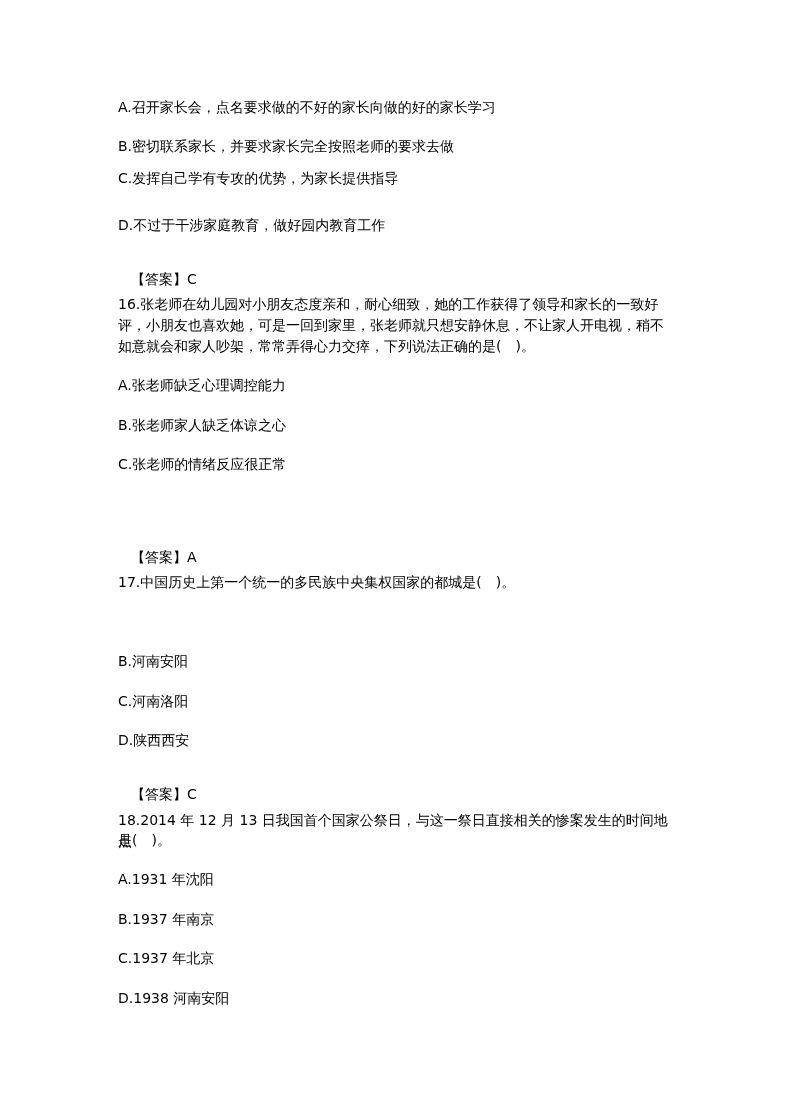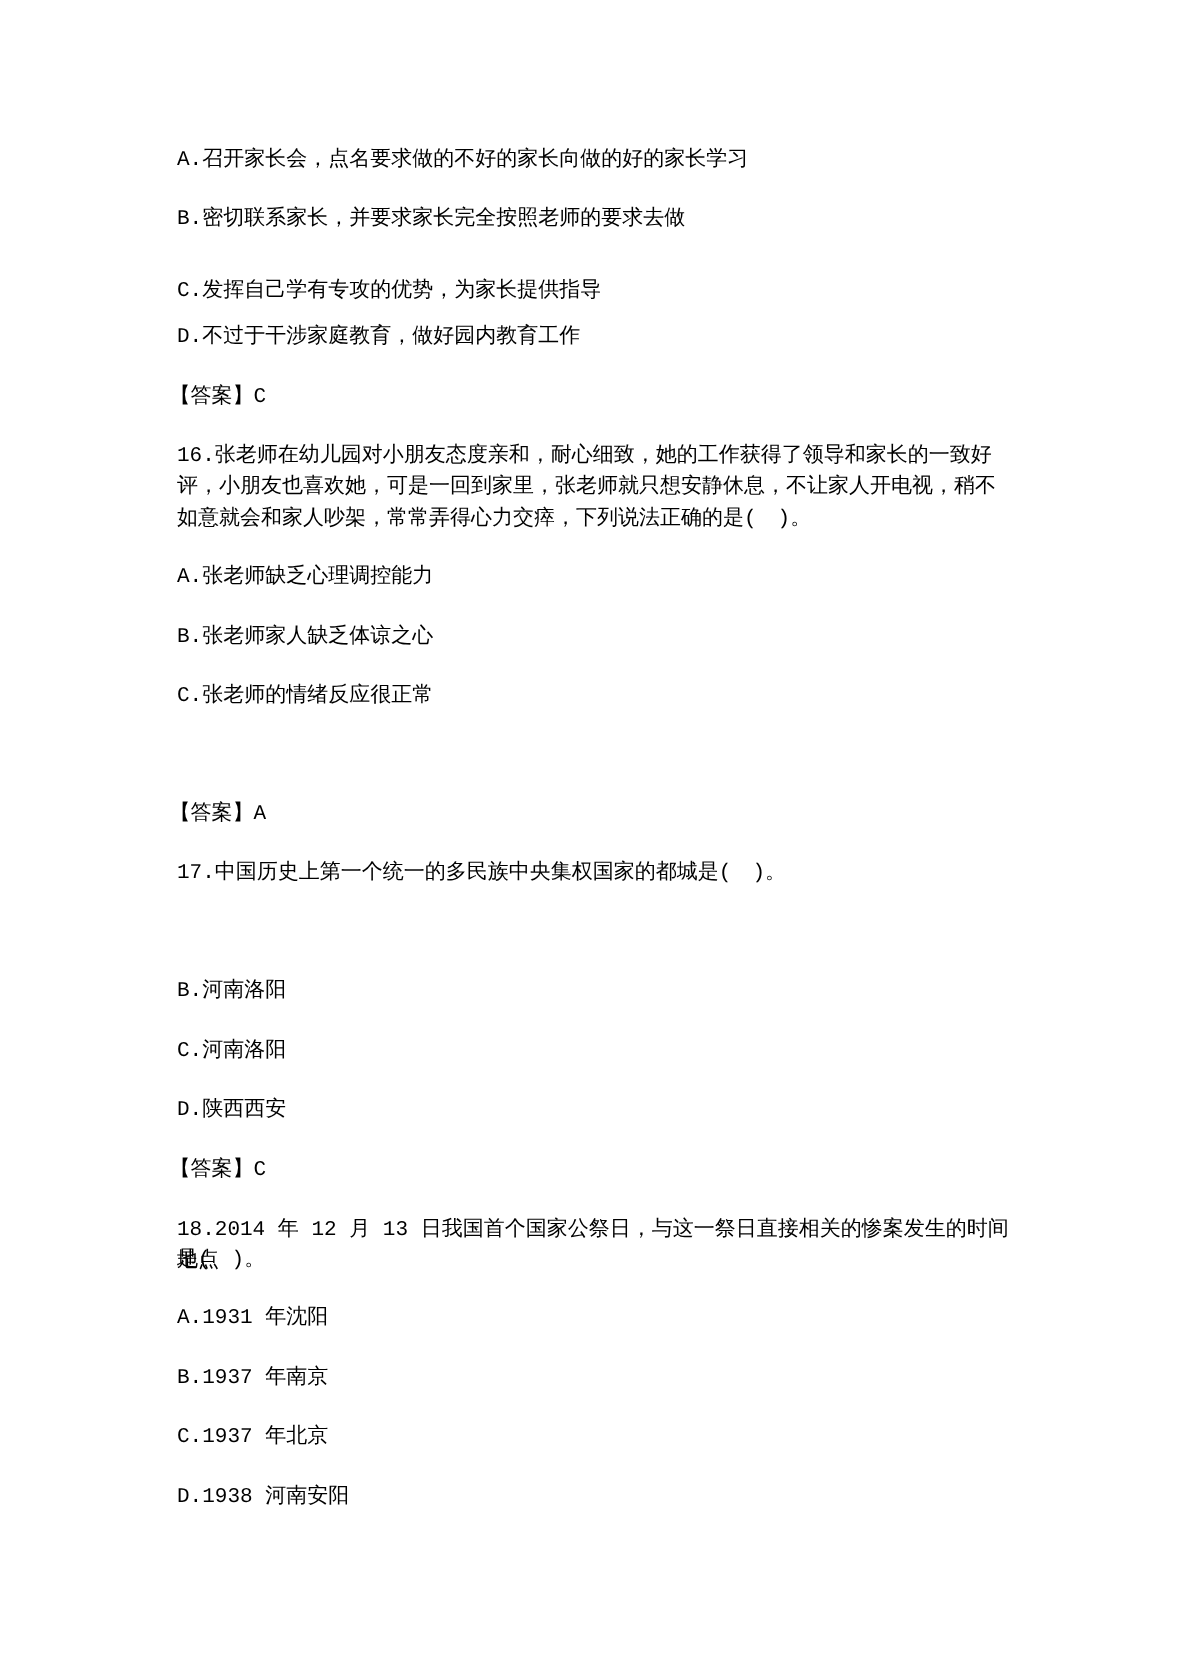--- a/index.html
+++ b/index.html
@@ -1,43 +1,43 @@
 <!DOCTYPE html>
 <html><head>
 <meta charset="utf-8">
 <style>
   html, body { margin: 0; padding: 0; background: #ffffff; }
   body { width: 790px; height: 1119px; position: relative; overflow: hidden;
          font-family: "DejaVu Sans", "Liberation Sans", sans-serif; color: #000; }
-  .page { position: absolute; left: 0; top: 0; width: 790px; height: 984px; background: #fff; font-family: Liberation Mono, monospace; }
+  .page { position: absolute; left: 0; top: 0; width: 790px; height: 984px; background: #fff; }
   .line { position: absolute; left: 118px; width: 560px; font-size: 14px; line-height: 21px;
           white-space: pre-wrap; letter-spacing: 0px; }
-  .answer { left: 113px; }
+  .answer { left: 131px; margin-top: 14px; }
 </style>
 </head>
 <body>
 
 <div class="page">
 
   <div class="line" style="top:97px">A.召开家长会，点名要求做的不好的家长向做的好的家长学习</div>
   <div class="line" style="top:136px">B.密切联系家长，并要求家长完全按照老师的要求去做</div>
-  <div class="line" style="top:184px">C.发挥自己学有专攻的优势，为家长提供指导</div>
+  <div class="line" style="top:168px">C.发挥自己学有专攻的优势，为家长提供指导</div>
   <div class="line" style="top:215px">D.不过于干涉家庭教育，做好园内教育工作</div>
   <div class="line answer" style="top:255px">【答案】C</div>
 
   <div class="line" style="top:294px">16.张老师在幼儿园对小朋友态度亲和，耐心细致，她的工作获得了领导和家长的一致好</div>
   <div class="line" style="top:315px">评，小朋友也喜欢她，可是一回到家里，张老师就只想安静休息，不让家人开电视，稍不</div>
   <div class="line" style="top:375px">A.张老师缺乏心理调控能力</div>
   <div class="line" style="top:336px">如意就会和家人吵架，常常弄得心力交瘁，下列说法正确的是(　)。</div>
   <div class="line" style="top:415px">B.张老师家人缺乏体谅之心</div>
   <div class="line" style="top:454px">C.张老师的情绪反应很正常</div>
   <div class="line answer" style="top:533px">【答案】A</div>
 
   <div class="line" style="top:572px">17.中国历史上第一个统一的多民族中央集权国家的都城是(　)。</div>
-  <div class="line" style="top:651px">B.河南洛阳</div>
+  <div class="line" style="top:651px">B.河南安阳</div>
   <div class="line" style="top:691px">C.河南洛阳</div>
   <div class="line" style="top:730px">D.陕西西安</div>
   <div class="line answer" style="top:770px">【答案】C</div>
 
   <div class="line" style="top:810px">18.2014 年 12 月 13 日我国首个国家公祭日，与这一祭日直接相关的惨案发生的时间地点</div>
   <div class="line" style="top:830px">是(　)。</div>
   <div class="line" style="top:869px">A.1931 年沈阳</div>
   <div class="line" style="top:909px">B.1937 年南京</div>
   <div class="line" style="top:948px">C.1937 年北京</div>
   <div class="line" style="top:988px">D.1938 河南安阳</div>

